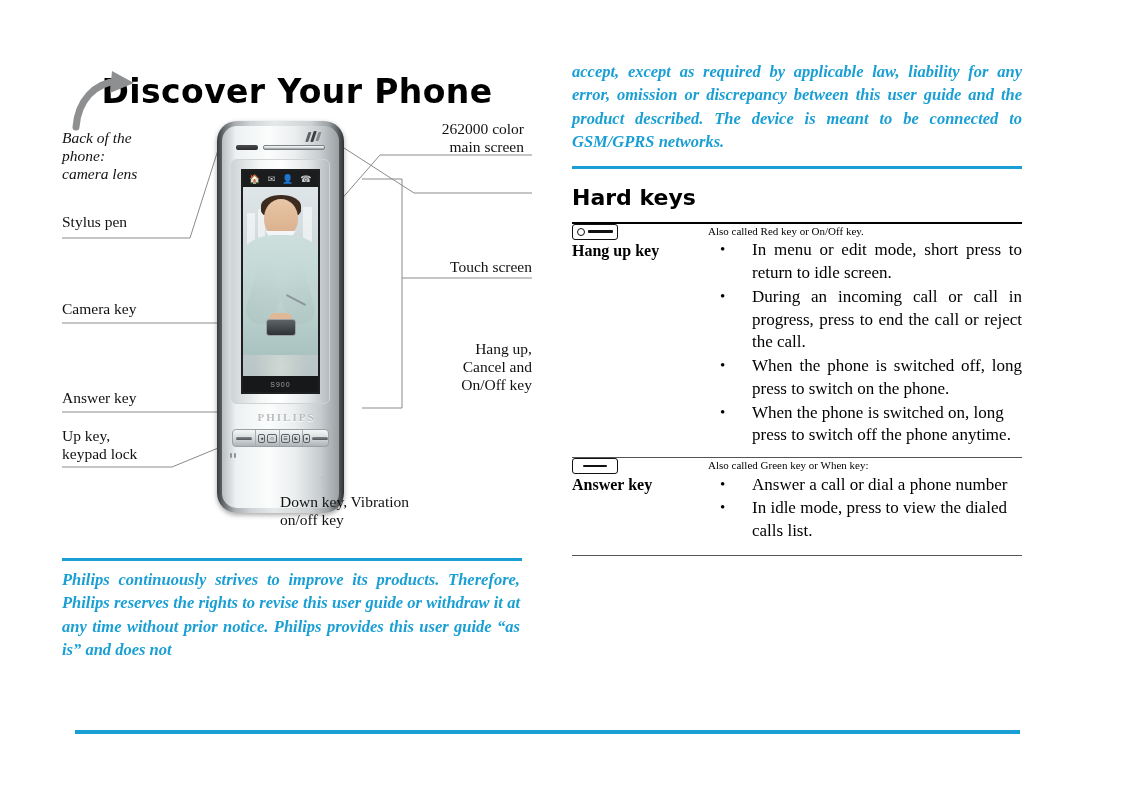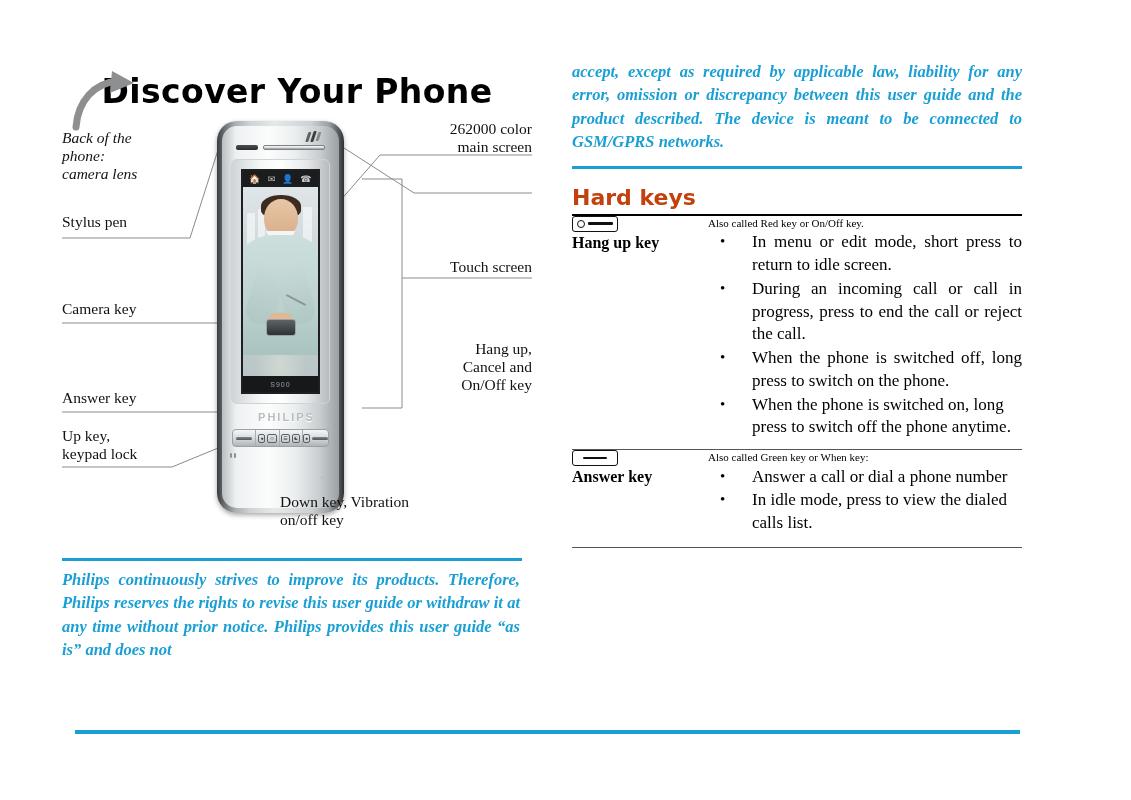--- a/index.html
+++ b/index.html
@@ -272,21 +272,21 @@
     display: flex;
     align-items: center;
     justify-content: center;
     z-index: 3;
   }
   .brand {
     position: absolute;
     left: 12px; right: 0;
     top: 285px;
     text-align: center;
-    font-family: Liberation Sans, sans-serif;
+    font-family: Liberation Serif, serif;
     font-weight: bold;
     font-size: 11px;
     letter-spacing: 2px;
     color: #b8bdc0;
     text-shadow: 0 1px 0 #ffffff;
   }
   .keyrow {
     position: absolute;
     left: 10px; right: 10px;
     top: 303px;
@@ -368,23 +368,23 @@
   .right-col {
     position: absolute;
     left: 572px;
     top: 60px;
     width: 450px;
   }
   .section-title {
     font-family: "DejaVu Sans", sans-serif;
     font-weight: bold;
     font-size: 22px;
-    color: #c2410c;
+    color: #000000;
     margin: 0;
-    padding: 0 0 4px 0;
+    padding: 0 0 12px 0;
   }
   .black-rule {
     background: #000;
     height: 2px;
     width: 450px;
   }
   .thin-rule {
     background: #555;
     height: 1px;
     width: 450px;
@@ -585,21 +585,21 @@
 
       <div class="callout" style="left:0px; top:98px; width:130px;">Stylus pen</div>
 
       <div class="callout" style="left:0px; top:185px; width:130px;">Camera key</div>
 
       <div class="callout" style="left:0px; top:274px; width:130px;">Answer key</div>
 
       <div class="callout" style="left:0px; top:312px; width:130px;">Up key,
 keypad lock</div>
 
-      <div class="callout right" style="right:0px; top:5px; width:160px;">262000 color
+      <div class="callout right" style="right:8px; top:5px; width:160px;">262000 color
 main screen</div>
 
 
       <div class="callout right" style="right:0px; top:143px; width:160px;">Touch screen</div>
 
       <div class="callout right" style="right:0px; top:225px; width:160px;">Hang up,
 Cancel and
 On/Off key</div>
 
       <div class="callout" style="left:218px; top:378px; width:220px;">Down key, Vibration

